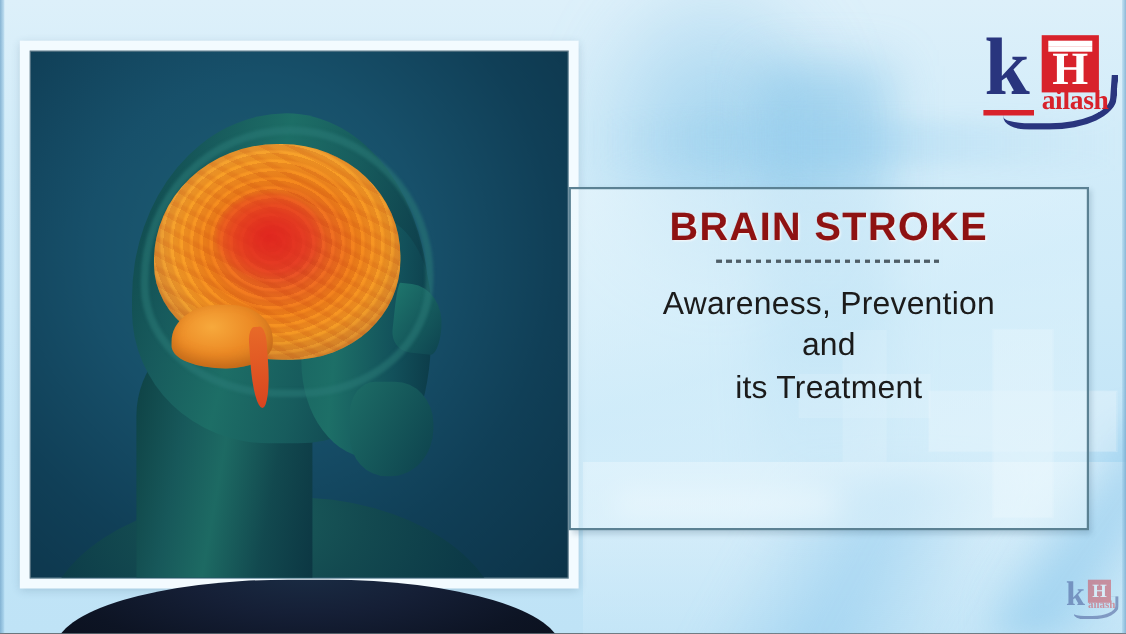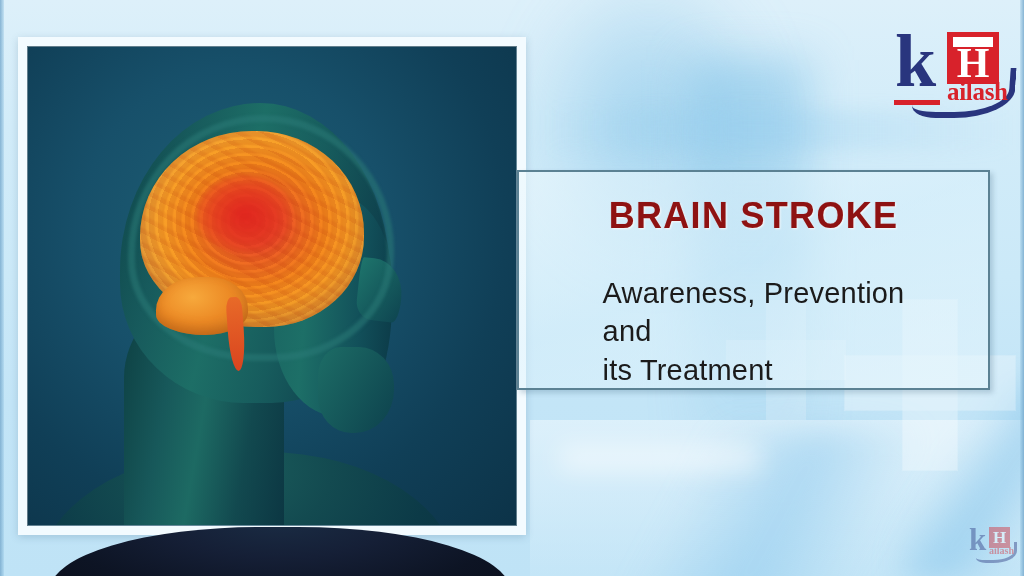--- a/index.html
+++ b/index.html
@@ -228,53 +228,53 @@
     width: 460px; height: 70px;
     background: radial-gradient(ellipse at 50% -10%, #1a2c44 0%, #151f36 35%, #0d1424 70%, #0a0f1c 100%);
     border-radius: 46% 46% 0 0 / 90% 90% 0 0;
     z-index: 4;
   }
 
   
   .text-card {
     position: absolute;
     left: 517px; top: 170px;
-    width: 473px; height: 220px;
+    width: 473px; height: 312px;
     border: 2px solid #5b8193;
     background: linear-gradient(160deg, rgba(236,248,253,0.62) 0%, rgba(220,242,252,0.48) 45%, rgba(232,247,253,0.55) 100%);
     box-shadow: 3px 3px 5px rgba(40,80,110,0.22);
     box-sizing: border-box;
     display: flex;
     flex-direction: column;
     align-items: center;
     justify-content: flex-start;
-    padding-top: 26px;
+    padding-top: 16px;
   }
   .title {
     color: #8e1212;
     font-size: 36px;
     font-weight: 700;
     letter-spacing: 1.3px;
     text-shadow: 1px 1px 2px rgba(255,255,255,0.85), 0 0 1px rgba(140,20,20,0.4);
     line-height: 1;
     white-space: nowrap;
   }
   .divider {
     margin-top: 12px;
     width: 206px;
     height: 3px;
     background-image: repeating-linear-gradient(90deg, #4e5d66 0px, #4e5d66 5px, transparent 5px, transparent 9px);
   }
   .subtitle {
-    margin-top: 28px;
+    margin-top: 18px;
     color: #1b1b1b;
     font-size: 29px;
     font-weight: 400;
     line-height: 1.32;
-    text-align: left;
+    text-align: center;
     letter-spacing: 0.2px;
     white-space: pre-line;
   }
 
   
   .logo {
     position: absolute;
     left: 893px; top: 22px;
     width: 118px; height: 92px;
   }

